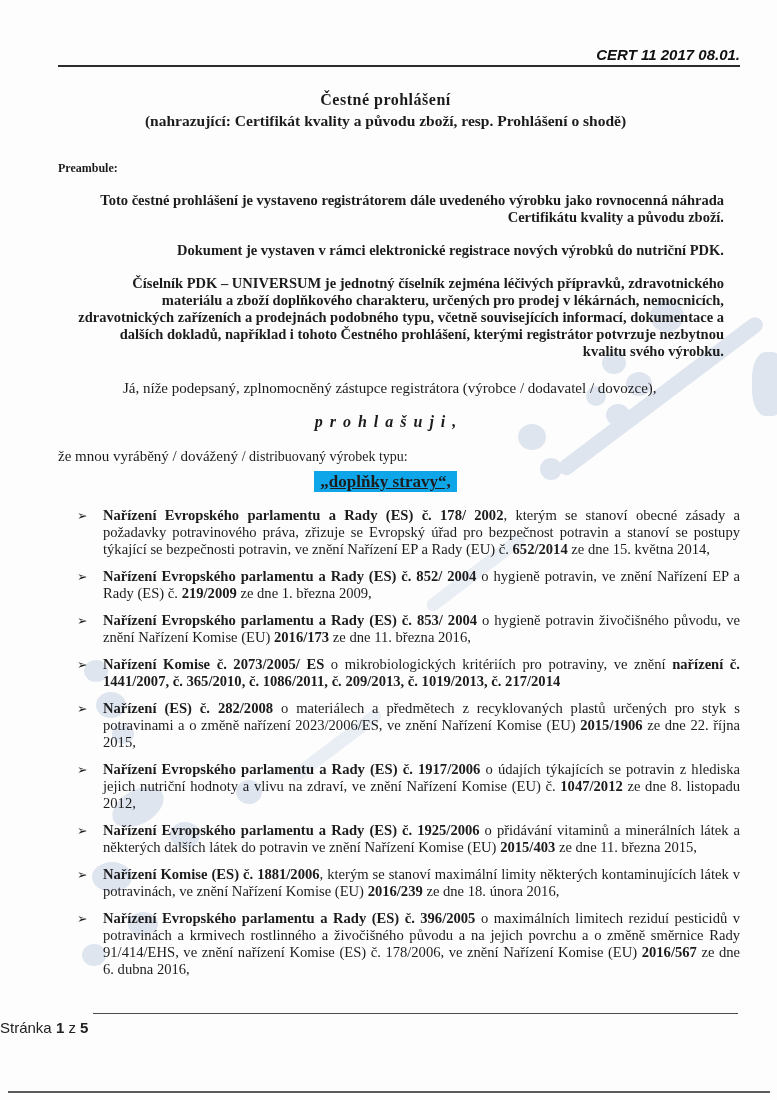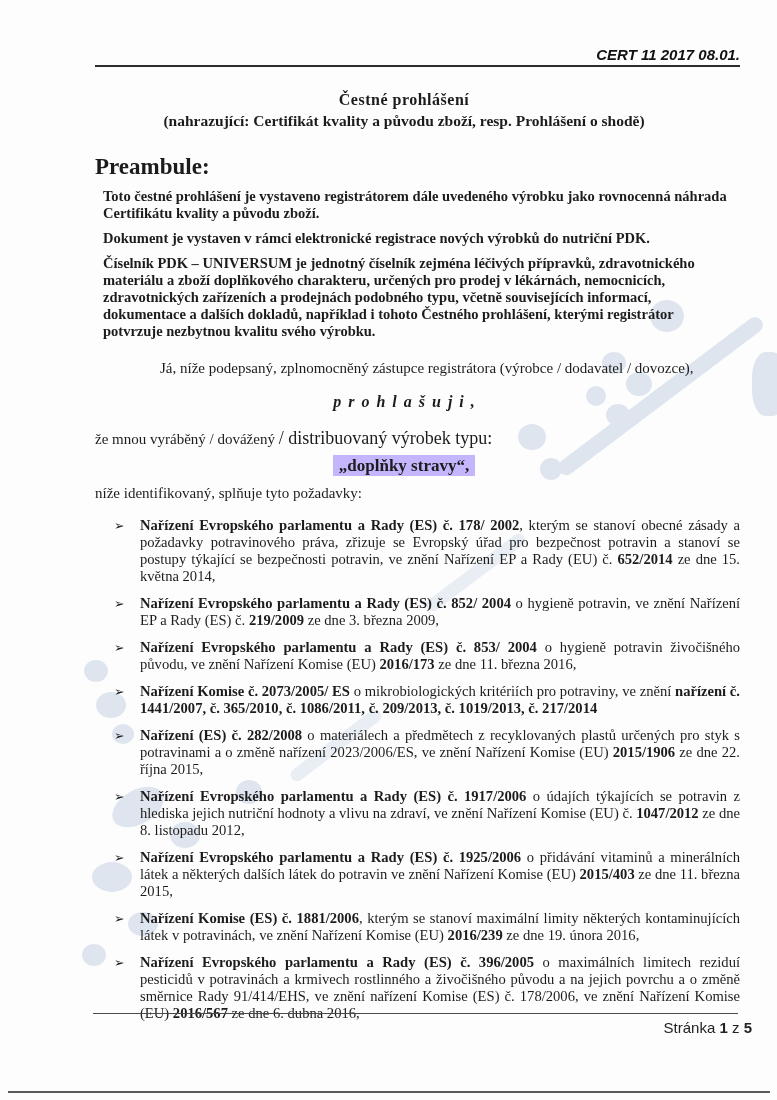--- a/index.html
+++ b/index.html
@@ -27,54 +27,54 @@
   .wm.b9  { left:96px;  top:692px; width:30px; height:26px; }
   .wm.b10 { left:112px; top:724px; width:22px; height:20px; }
   .wm.b11 { left:110px; top:790px; width:56px; height:34px; transform:rotate(-30deg); }
   .wm.b12 { left:170px; top:822px; width:30px; height:26px; }
   .wm.b13 { left:236px; top:780px; width:26px; height:24px; }
   .wm.b14 { left:92px;  top:862px; width:40px; height:30px; }
   .wm.b15 { left:128px; top:912px; width:30px; height:24px; }
   .wm.b16 { left:82px;  top:944px; width:24px; height:22px; }
   .wm.b17 { left:752px; top:352px; width:34px; height:64px; border-radius:40%; }
   
-  .content { position:relative; z-index:2; padding:46px 37px 0 95px; }
+  .content { position:relative; z-index:2; padding:46px 37px 0 58px; }
   .hdr {
     text-align:right; font-family:"Liberation Sans",sans-serif;
     font-style:italic; font-weight:bold; font-size:15px; color:#111;
   }
   .hdr-rule { border-bottom:2px solid #2c2c2c; margin-top:2px; }
   .centered { text-align:center; margin-left:-27px; }
   .title { margin:24px 0 0 -27px; text-align:center; font-size:16px; font-weight:bold; letter-spacing:.5px; }
   .subtitle { margin-top:3px; font-size:15.5px; font-weight:bold; }
-  .pre-head { margin-top:24px; font-size:23px; font-weight:bold; }
-  p.pre { margin:8px; font-size:14.5px; font-weight:bold; line-height:17px; }
+  .pre-head { margin-top:31px; font-size:12px; font-weight:bold; }
+  p.pre { margin:16px; font-size:14.5px; font-weight:bold; line-height:17px;text-align:right; }
   p.intro { margin:19px 0 16px 0; padding-left:65px; font-size:15px; line-height:18px; }
   .verb { margin-top:15px; font-size:16px; font-weight:bold; word-spacing:3px;font-style:italic; }
   p.pline { margin:17px 0 0 0; font-size:15px; }
-  p.pline .sub { font-size:18px; }
+  p.pline .sub { font-size:14px; }
   .ptype { margin-top:7px; }
   .ptype-text {
-    font-size:17px; font-weight:bold; 
-    background:#c4b5fd; padding:1px 6px;
+    font-size:17px; font-weight:bold; text-decoration:underline;
+    background:#0ea5e9; padding:1px 6px;
   }
   p.lead { margin:9px 0 0 0; font-size:15px; }
   ul.reqs { list-style:none; margin:15px 0 0 0; padding:0; }
   li.req {
     position:relative; padding-left:45px; margin-bottom:10px;
     font-size:14.6px; line-height:17px; text-align:justify;
   }
   li.req .bullet {
     position:absolute; left:19px; top:0;
     font-family:"DejaVu Sans",sans-serif; font-size:12.5px; font-weight:normal;
   }
   
   .footer-rule { position:absolute; z-index:2; left:93px; width:645px; top:1013px; border-top:1.5px solid #4a4a4a; }
   .page-number {
-    position:absolute; z-index:2; left:0; top:1019px; width:752px; text-align:right;
+    position:absolute; z-index:2; left:0; top:1019px; width:752px; text-align:left;
     font-family:"Liberation Sans",sans-serif; font-size:15px; color:#222;
   }
   .scan-edge { position:absolute; z-index:2; left:8px; width:762px; top:1091px; border-top:2.5px solid #5a5a5a; }
 </style>
 </head>
 <body>
 
 <div class="page">
 
   <div class="watermark">
@@ -109,31 +109,30 @@
 
     <div class="pre-head">Preambule:</div>
     <p class="pre">Toto čestné prohlášení je vystaveno registrátorem dále uvedeného výrobku jako rovnocenná náhrada Certifikátu kvality a původu zboží.</p>
     <p class="pre">Dokument je vystaven v rámci elektronické registrace nových výrobků do nutriční PDK.</p>
     <p class="pre">Číselník PDK – UNIVERSUM je jednotný číselník zejména léčivých přípravků, zdravotnického materiálu a zboží doplňkového charakteru, určených pro prodej v lékárnách, nemocnicích, zdravotnických zařízeních a prodejnách podobného typu, včetně souvisejících informací, dokumentace a dalších dokladů, například i tohoto Čestného prohlášení, kterými registrátor potvrzuje nezbytnou kvalitu svého výrobku.</p>
 
     <p class="intro">Já, níže podepsaný, zplnomocněný zástupce registrátora (výrobce / dodavatel / dovozce),</p>
     <div class="verb centered">p r o h l a š u j i ,</div>
     <p class="pline"><span>že mnou vyráběný / dovážený </span><span class="sub"> / distribuovaný výrobek typu:</span></p>
     <div class="ptype centered"><span class="ptype-text">„doplňky stravy“,</span></div>
-    <p class="lead">níže identifikovaný, splňuje tyto požadavky:</p>
 
     <ul class="reqs">
       <li class="req"><span class="bullet">➢</span><span class="req-text"><b>Nařízení Evropského parlamentu a Rady (ES) č. 178/ 2002</b><span>, kterým se stanoví obecné zásady a požadavky potravinového práva, zřizuje se Evropský úřad pro bezpečnost potravin a stanoví se postupy týkající se bezpečnosti potravin, ve znění Nařízení EP a Rady (EU) č. </span><b>652/2014</b><span> ze dne 15. května 2014,</span></span></li>
-      <li class="req"><span class="bullet">➢</span><span class="req-text"><b>Nařízení Evropského parlamentu a Rady (ES) č. 852/ 2004</b><span> o hygieně potravin, ve znění Nařízení EP a Rady (ES) č. </span><b>219/2009</b><span> ze dne 3. března 2009,</span></span></li>
+      <li class="req"><span class="bullet">➢</span><span class="req-text"><b>Nařízení Evropského parlamentu a Rady (ES) č. 852/ 2004</b><span> o hygieně potravin, ve znění Nařízení EP a Rady (ES) č. </span><b>219/2009</b><span> ze dne 1. března 2009,</span></span></li>
       <li class="req"><span class="bullet">➢</span><span class="req-text"><b>Nařízení Evropského parlamentu a Rady (ES) č. 853/ 2004</b><span> o hygieně potravin živočišného původu, ve znění Nařízení Komise (EU) </span><b>2016/173</b><span> ze dne 11. března 2016,</span></span></li>
       <li class="req"><span class="bullet">➢</span><span class="req-text"><b>Nařízení Komise č. 2073/2005/ ES</b><span> o mikrobiologických kritériích pro potraviny, ve znění </span><b>nařízení č. 1441/2007, č. 365/2010, č. 1086/2011, č. 209/2013, č. 1019/2013, č. 217/2014</b></span></li>
       <li class="req"><span class="bullet">➢</span><span class="req-text"><b>Nařízení (ES) č. 282/2008</b><span> o materiálech a předmětech z recyklovaných plastů určených pro styk s potravinami a o změně nařízení 2023/2006/ES, ve znění Nařízení Komise (EU) </span><b>2015/1906</b><span> ze dne 22. října 2015,</span></span></li>
       <li class="req"><span class="bullet">➢</span><span class="req-text"><b>Nařízení Evropského parlamentu a Rady (ES) č. 1917/2006</b><span> o údajích týkajících se potravin z hlediska jejich nutriční hodnoty a vlivu na zdraví, ve znění Nařízení Komise (EU) č. </span><b>1047/2012</b><span> ze dne 8. listopadu 2012,</span></span></li>
       <li class="req"><span class="bullet">➢</span><span class="req-text"><b>Nařízení Evropského parlamentu a Rady (ES) č. 1925/2006</b><span> o přidávání vitaminů a minerálních látek a některých dalších látek do potravin ve znění Nařízení Komise (EU) </span><b>2015/403</b><span> ze dne 11. března 2015,</span></span></li>
-      <li class="req"><span class="bullet">➢</span><span class="req-text"><b>Nařízení Komise (ES) č. 1881/2006</b><span>, kterým se stanoví maximální limity některých kontaminujících látek v potravinách, ve znění Nařízení Komise (EU) </span><b>2016/239</b><span> ze dne 19. února 2016,</span></span></li>
+      <li class="req"><span class="bullet">➢</span><span class="req-text"><b>Nařízení Komise (ES) č. 1881/2006</b><span>, kterým se stanoví maximální limity některých kontaminujících látek v potravinách, ve znění Nařízení Komise (EU) </span><b>2016/239</b><span> ze dne 18. února 2016,</span></span></li>
       <li class="req"><span class="bullet">➢</span><span class="req-text"><b>Nařízení Evropského parlamentu a Rady (ES) č. 396/2005</b><span> o maximálních limitech reziduí pesticidů v potravinách a krmivech rostlinného a živočišného původu a na jejich povrchu a o změně směrnice Rady 91/414/EHS, ve znění nařízení Komise (ES) č. 178/2006, ve znění Nařízení Komise (EU) </span><b>2016/567</b><span> ze dne 6. dubna 2016,</span></span></li>
     </ul>
   </div>
 
   <div class="footer-rule"></div>
   <div class="page-number"><span>Stránka </span><b>1</b><span> z </span><b>5</b></div>
   <div class="scan-edge"></div>
 
 </div>
 

